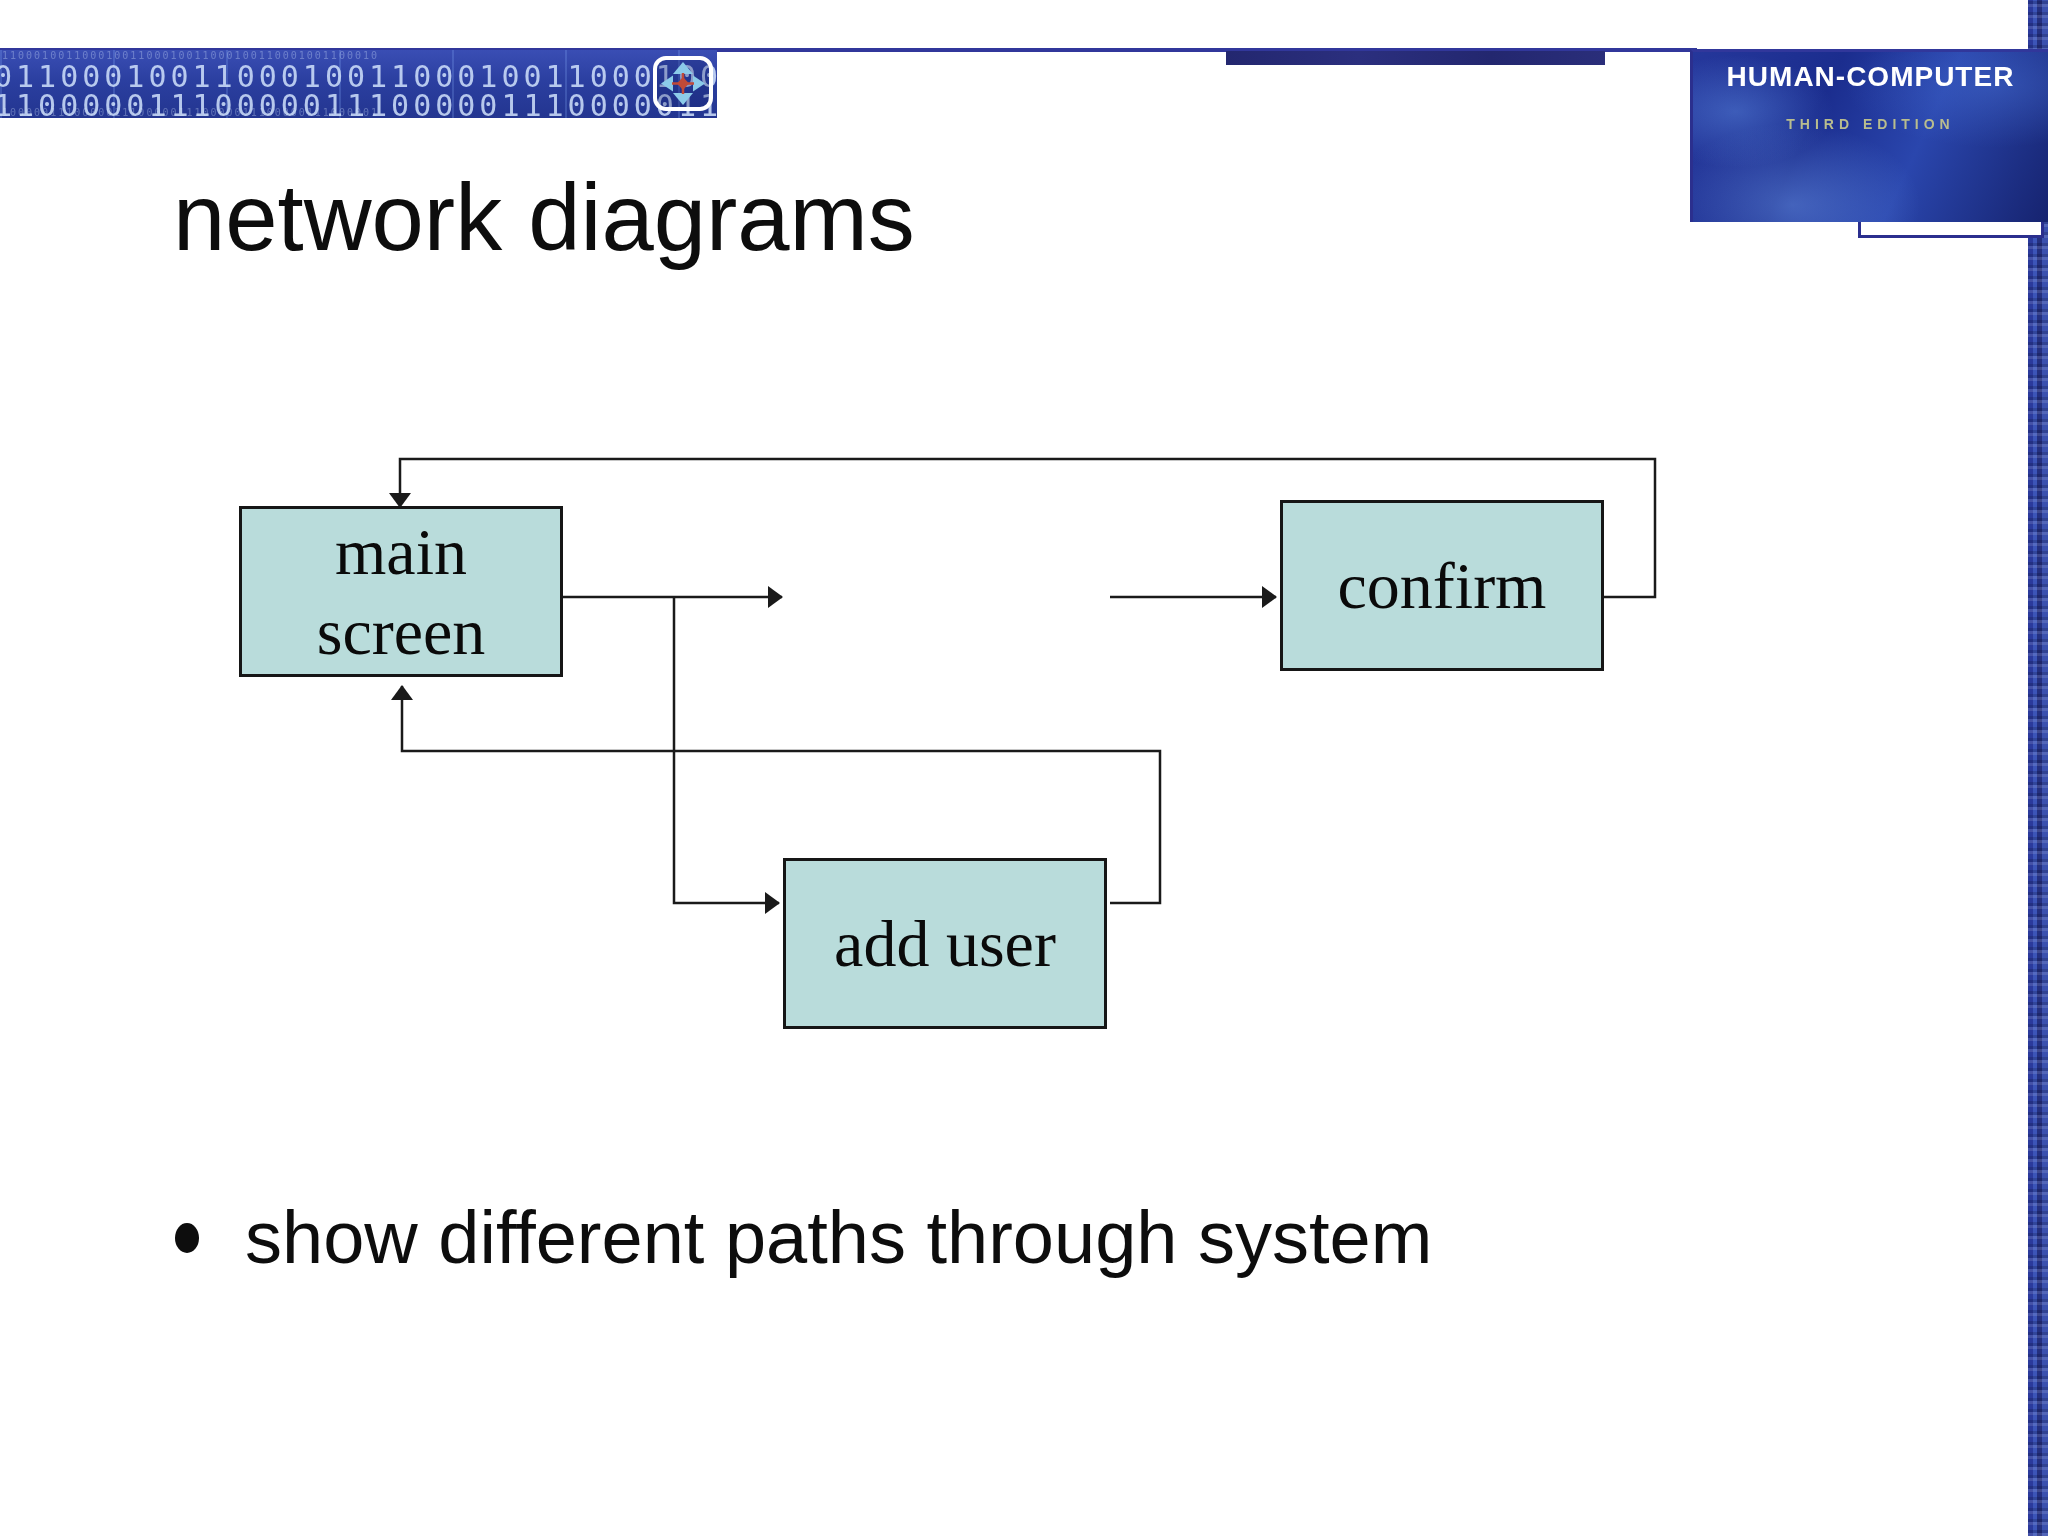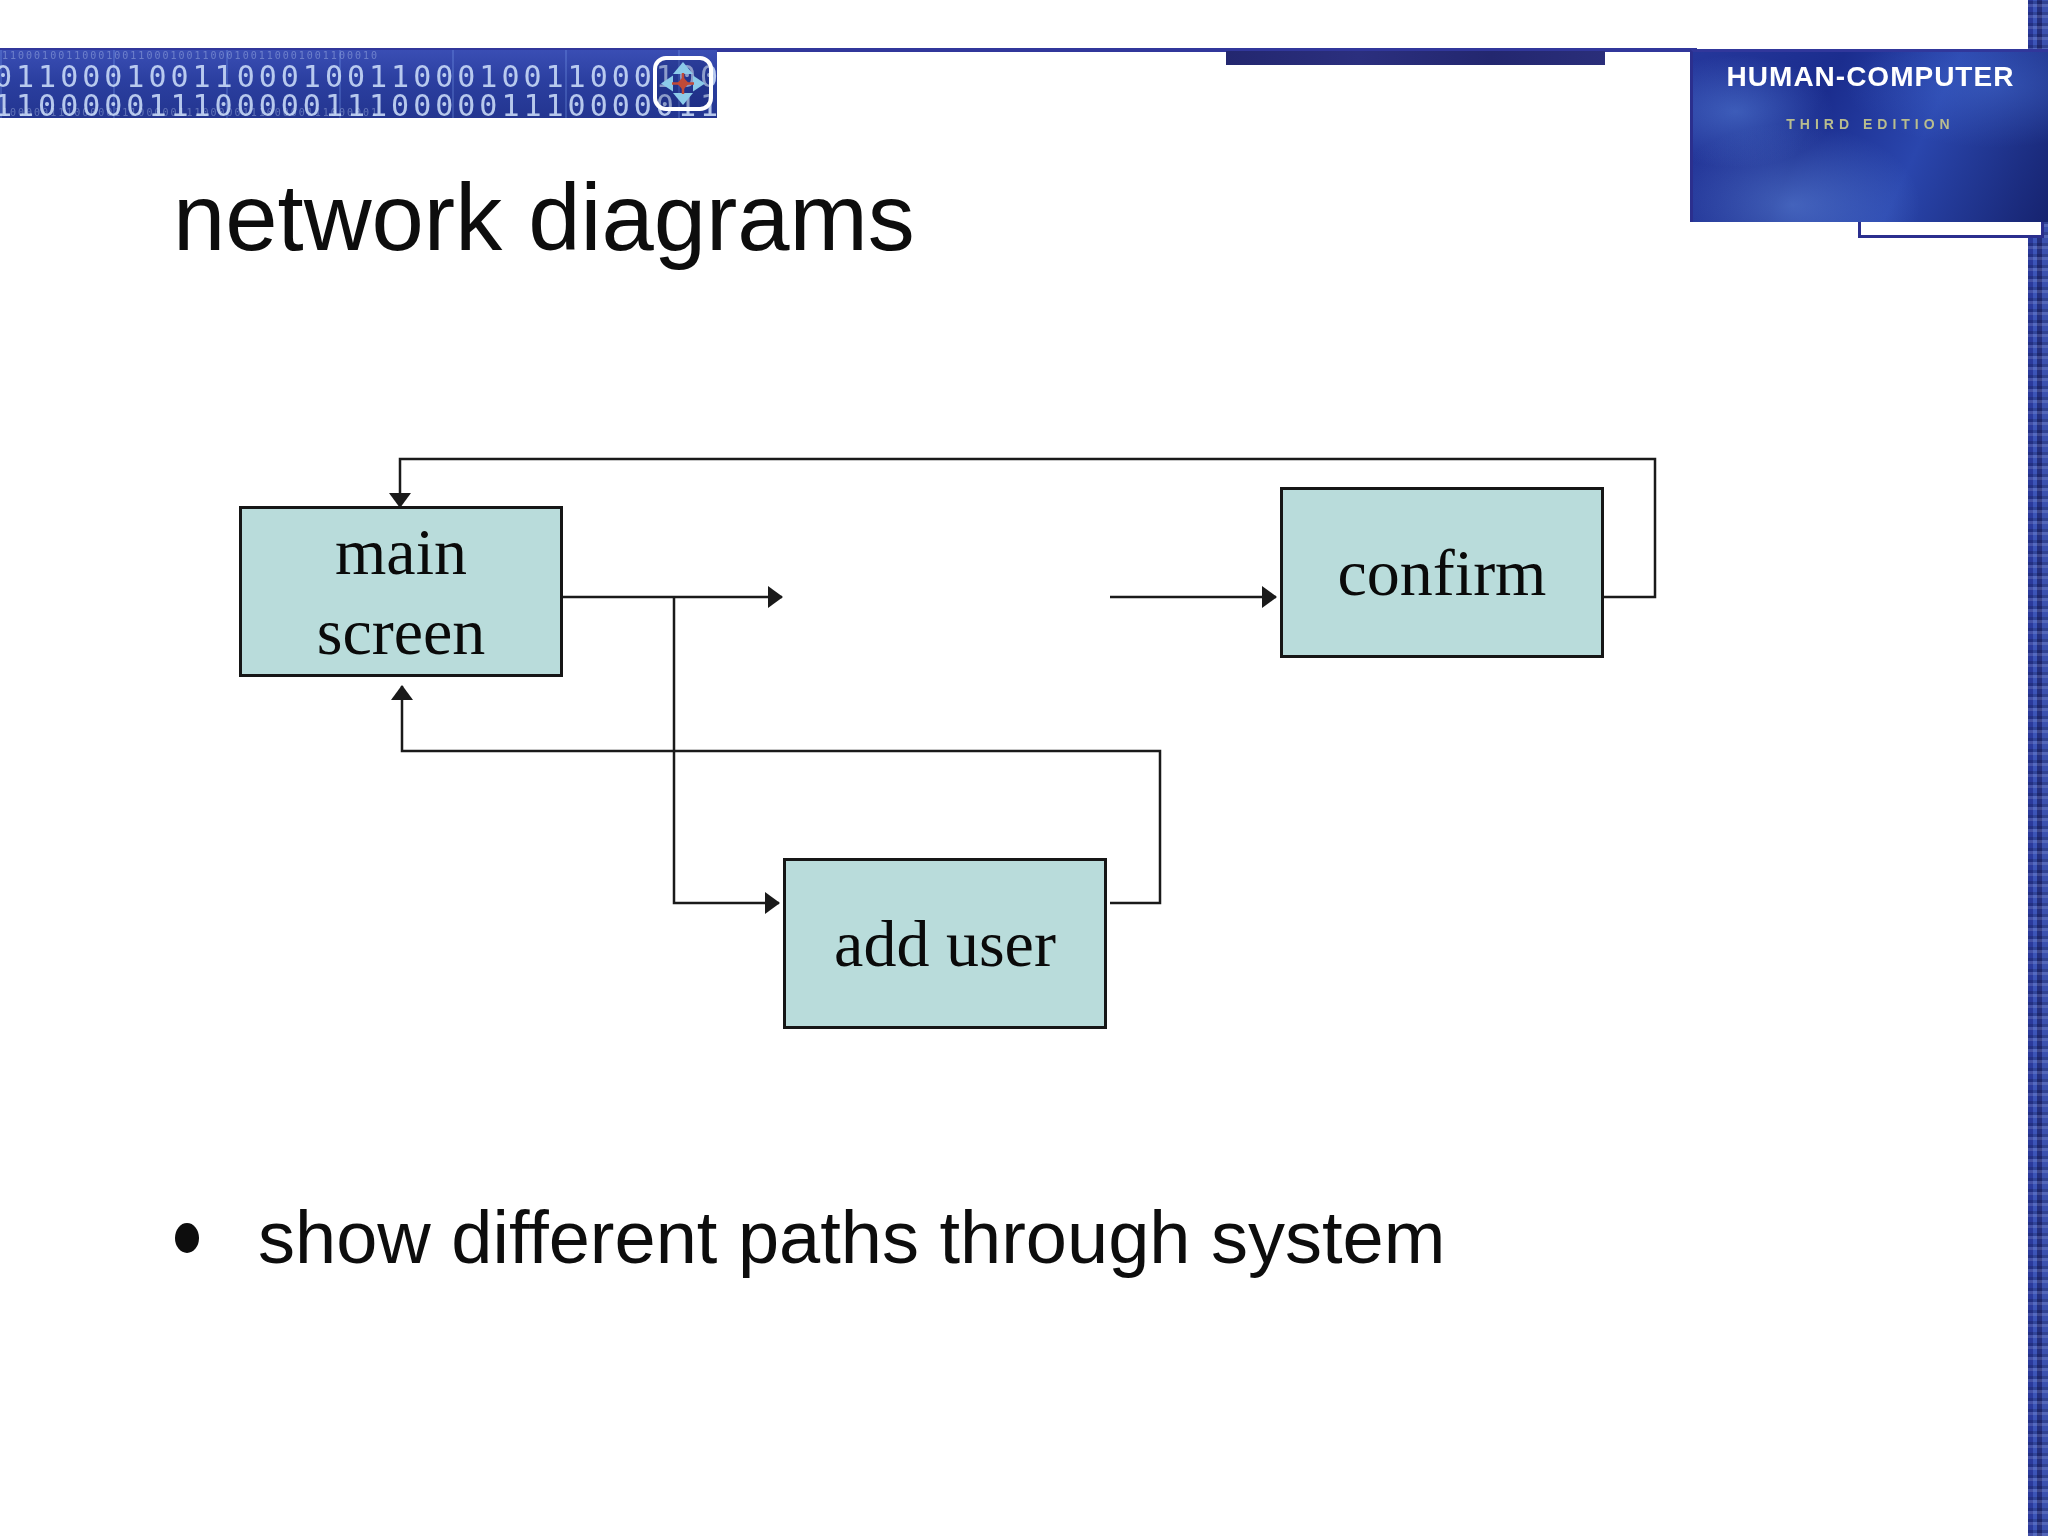--- a/index.html
+++ b/index.html
@@ -46,34 +46,34 @@
     text-align:center;
   }
   .cover-authors{margin-top:13px;font-size:16px;font-weight:bold;letter-spacing:1px;
     color:#eef3ff;line-height:20px;}
   .cover-title{font-size:28px;font-weight:bold;letter-spacing:1px;color:#ffffff;line-height:40px;margin-top:5px;}
   .cover-edition{margin-top:19px;font-size:14px;font-weight:bold;letter-spacing:5px;color:#b9bd8e;}
   .cover-label{position:absolute;left:1858px;top:222px;width:186px;height:16px;box-sizing:border-box;
     background:#ffffff;border:3px solid #2b2f8e;border-top:none;}
   
   .title{position:absolute;left:173px;top:168px;font-size:94px;line-height:100px;color:#0d0d0d;}
-  .bullet-line{position:absolute;left:175px;top:1196px;display:flex;align-items:center;gap:13px;}
+  .bullet-line{position:absolute;left:175px;top:1196px;display:flex;align-items:center;}
   .bullet-dot{width:24px;height:30px;border-radius:50%;background:#0d0d0d;margin-right:46px;flex:none;}
   .bullet-text{font-size:74px;line-height:84px;color:#0d0d0d;}
   
   .connectors{position:absolute;left:0;top:0;width:2048px;height:1536px;}
   .node{
     position:absolute;width:324px;height:171px;box-sizing:border-box;
     background:#b9dcdb;border:3px solid #161616;
     display:flex;flex-direction:column;align-items:center;justify-content:center;
     font-family:"Liberation Serif",serif;font-size:66px;line-height:80px;color:#0a0a0a;
   }
   .node-main{left:239px;top:506px;}
   .node-remove{left:786px;top:511px;}
-  .node-confirm{left:1280px;top:487px;}
+  .node-confirm{left:1280px;top:500px;}
   .node-add{left:783px;top:858px;}
 </style>
 </head>
 <body>
 
 <div class="slide">
 
   <div class="top-rule"></div>
   <div class="right-strip"></div>
 

